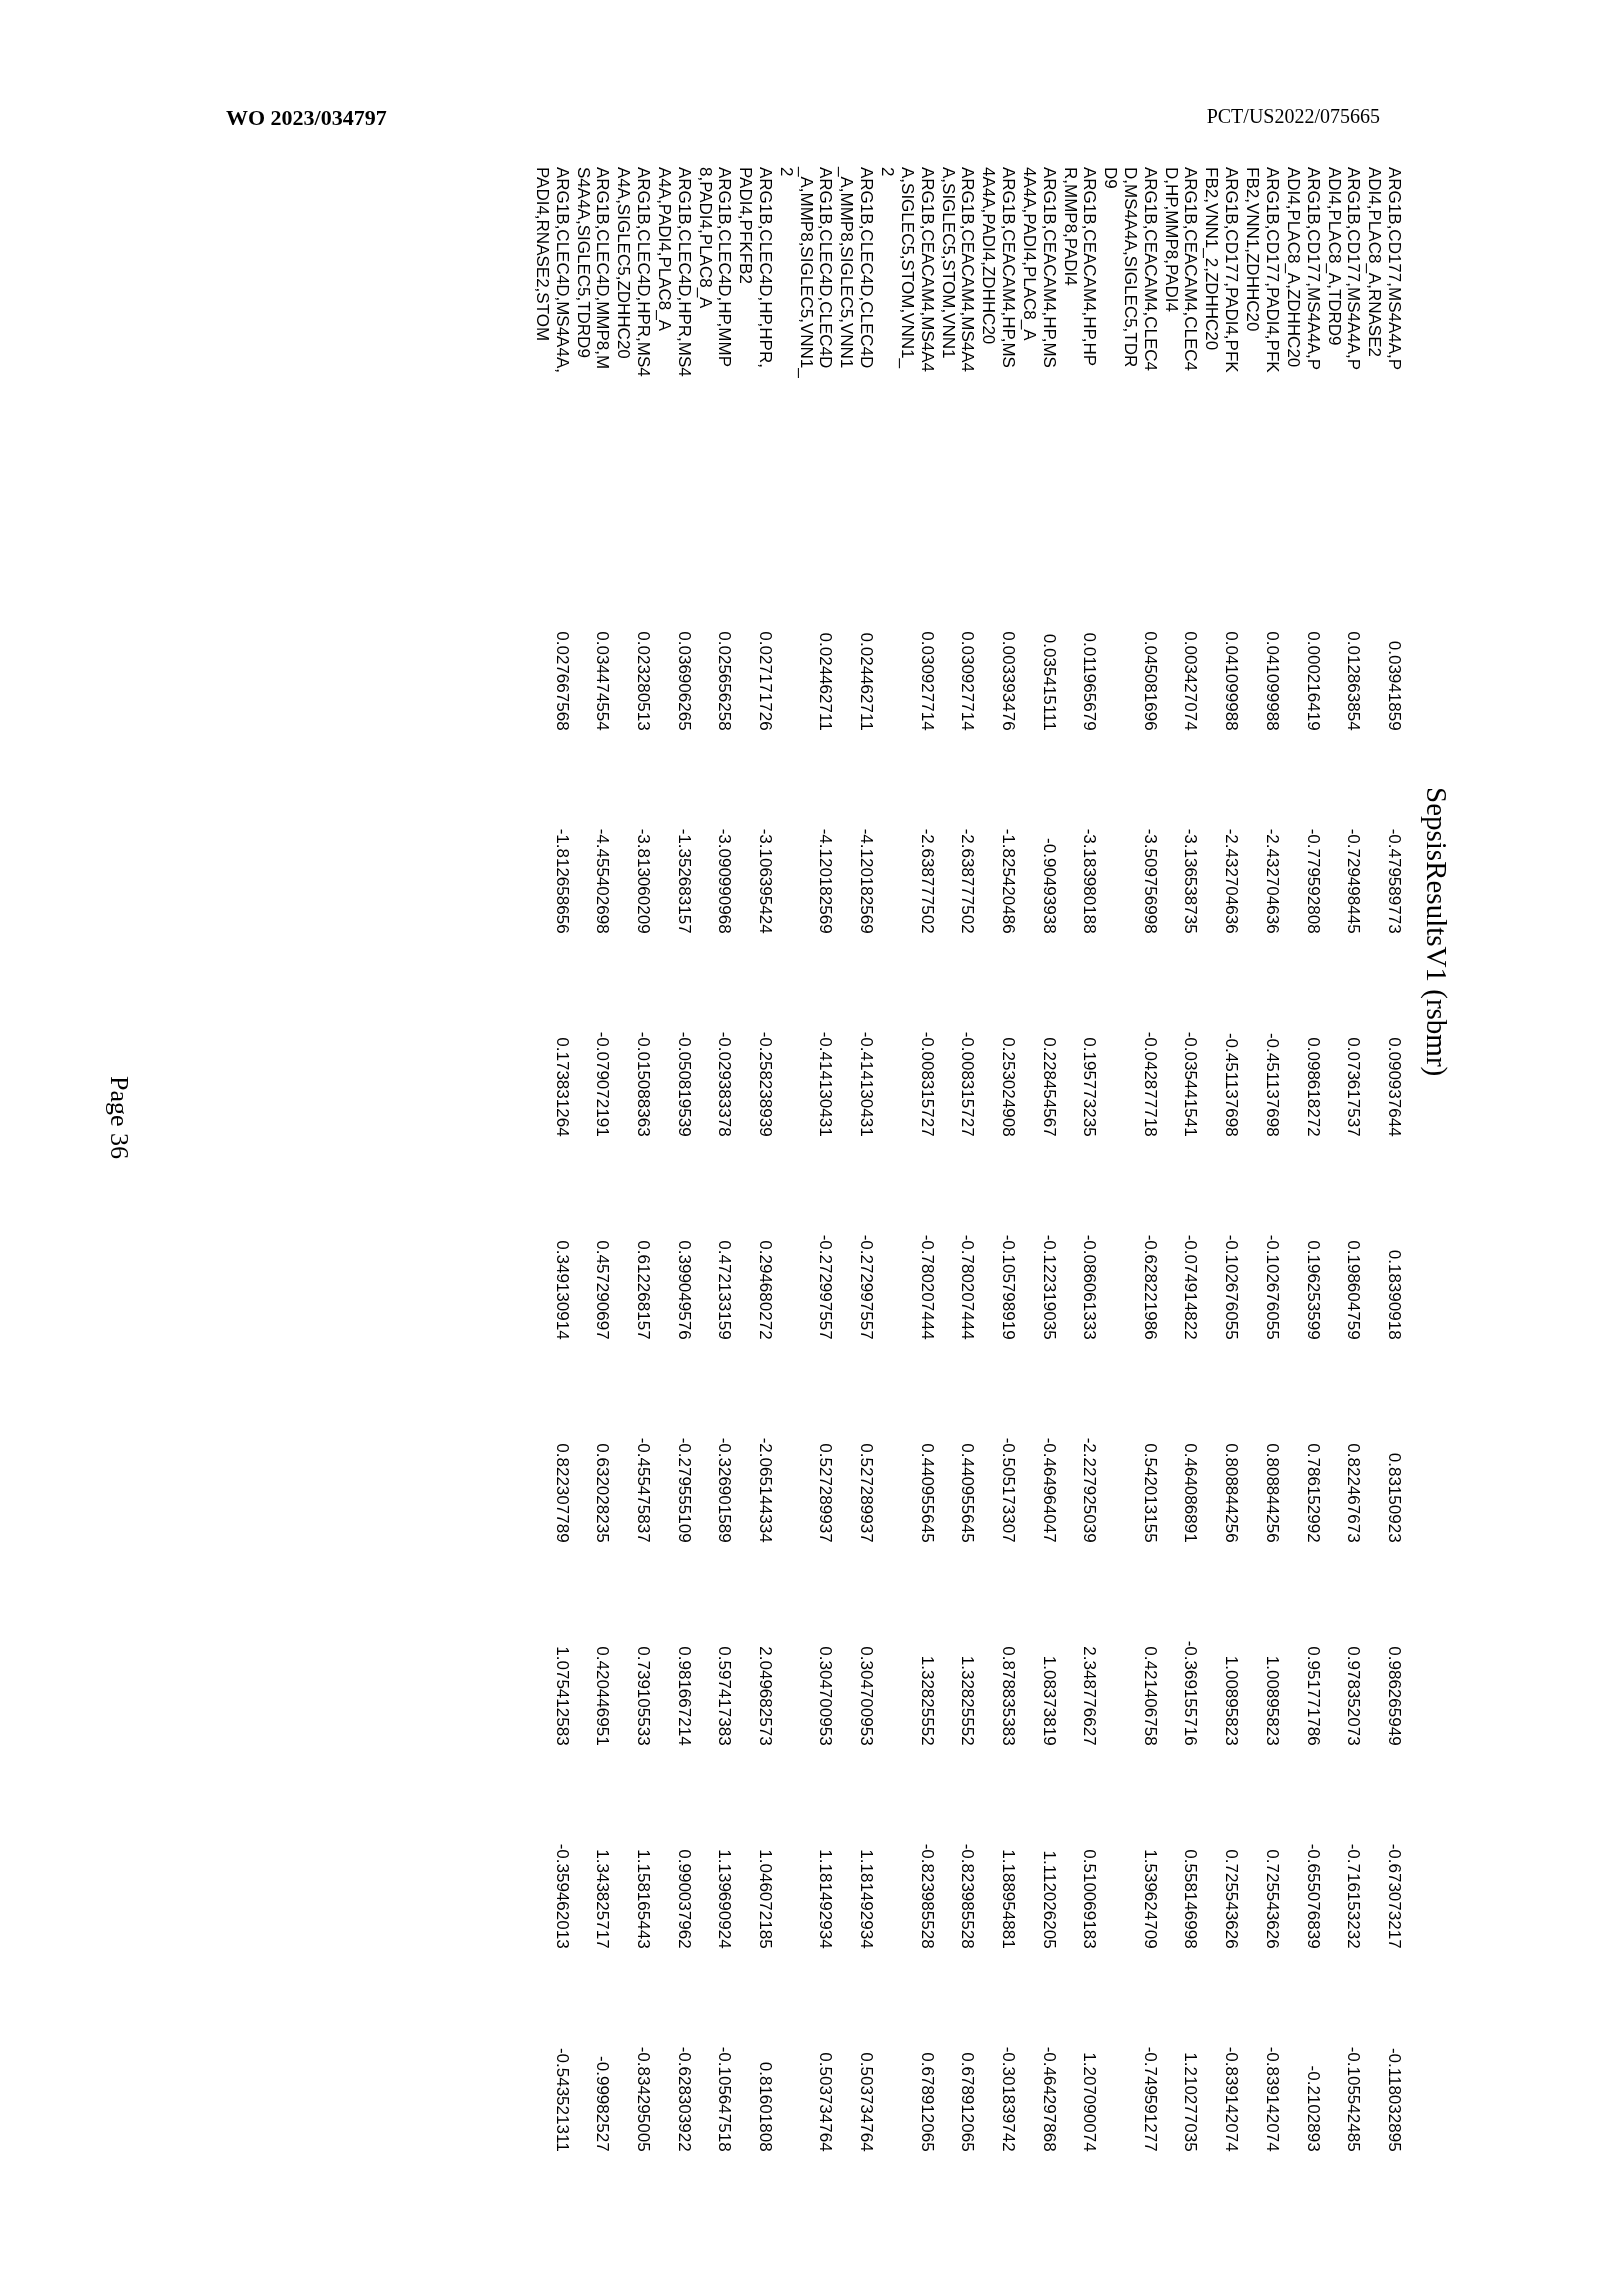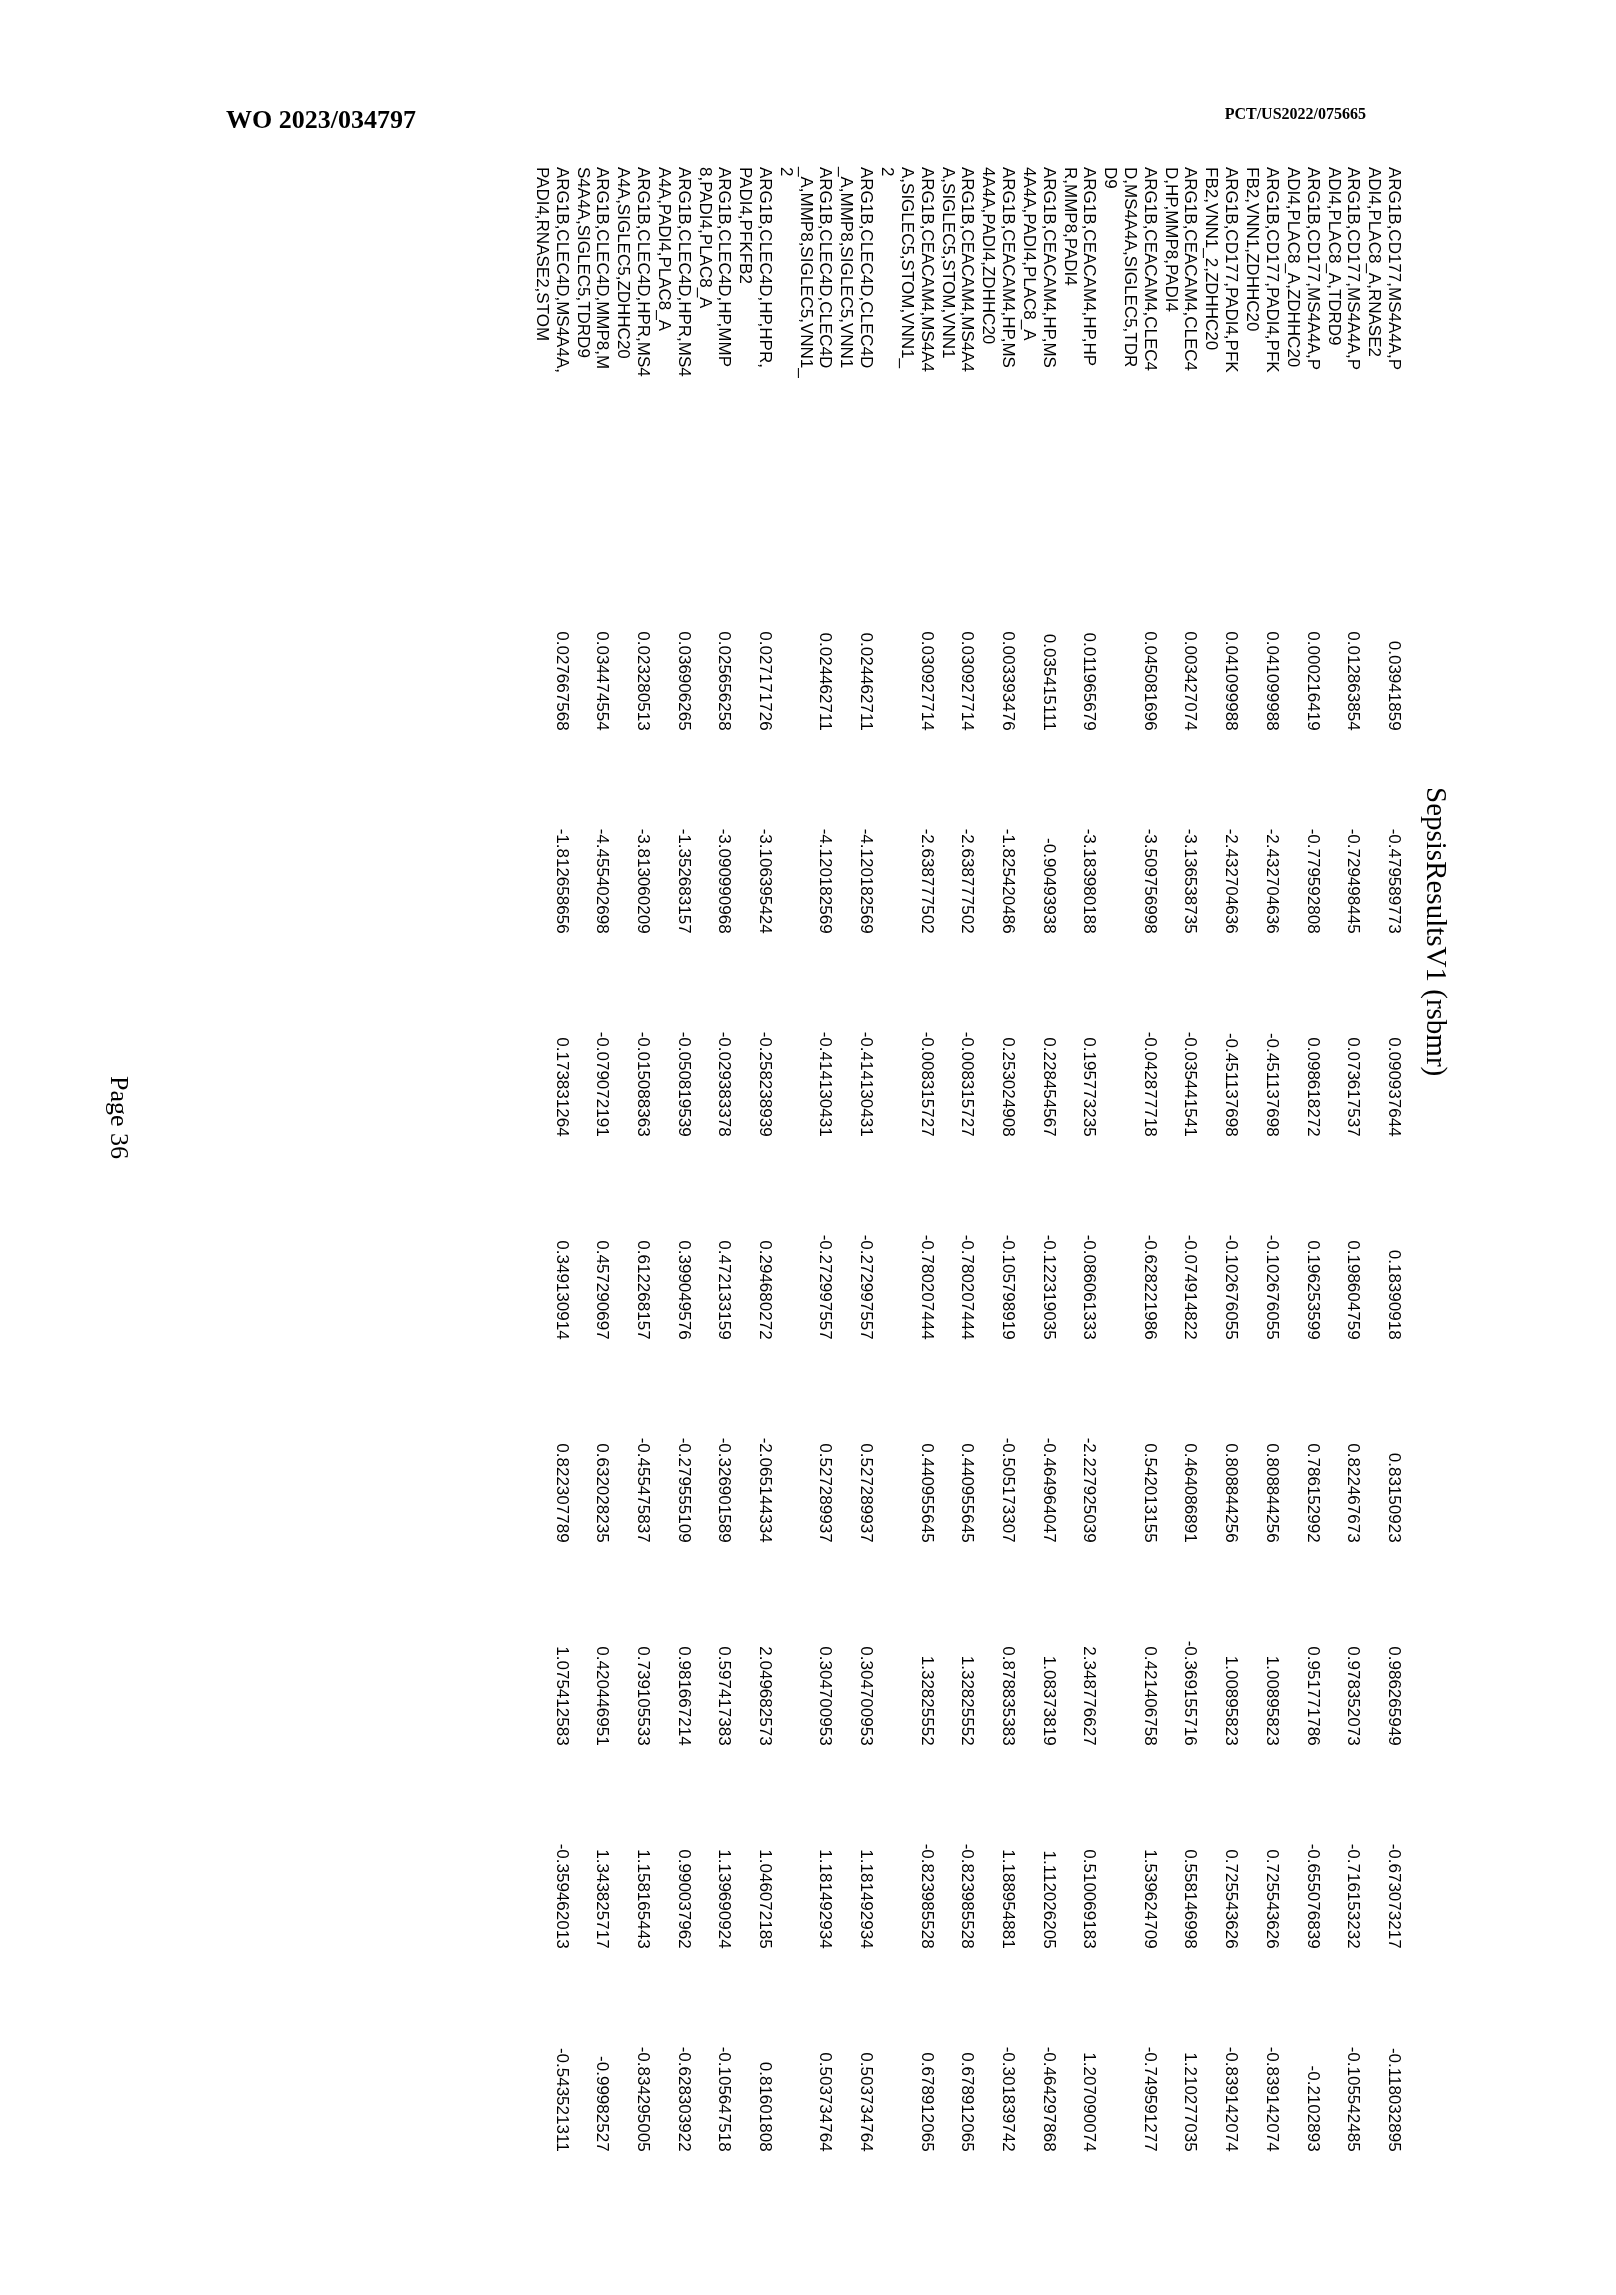--- a/index.html
+++ b/index.html
@@ -1,18 +1,18 @@
 <!DOCTYPE html>
 <html style="font-size:10.5px"><head>
 <meta charset="utf-8">
 <style>
   html,body{margin:0;padding:0;background:#fff;}
   body{width:1616px;height:2295px;position:relative;overflow:hidden;font-family:"Liberation Serif",serif;color:#000;}
-  .hdr-left{position:absolute;left:226px;top:105px;font-size:26px;font-weight:bold;}
-  .hdr-right{position:absolute;right:250px;top:105px;font-size:16px;font-weight:bold;}
+  .hdr-left{position:absolute;left:226px;top:105px;font-size:22px;font-weight:bold;}
+  .hdr-right{position:absolute;right:236px;top:105px;font-size:20px;font-weight:normal;}
   .footer{position:absolute;left:134px;top:1076px;font-size:26px;transform:rotate(90deg);transform-origin:left top;white-space:nowrap;}
   .title{position:absolute;left:1453px;top:787px;font-size:29px;transform:rotate(90deg);transform-origin:left top;white-space:nowrap;}
   
   .rot{position:absolute;left:1404px;top:167px;width:2001px;transform:rotate(90deg);transform-origin:left top;}
   table{border-collapse:collapse;font-family:"Liberation Sans",sans-serif;font-size:17px;}
   td{vertical-align:top;padding:0;line-height:19.7px;}
   td.name{width:354px;padding-right:6.6px;}
   td.num{width:203px;text-align:right;padding-right:0;}
   tr.r td{padding-bottom:1.3px;}
 </style>

